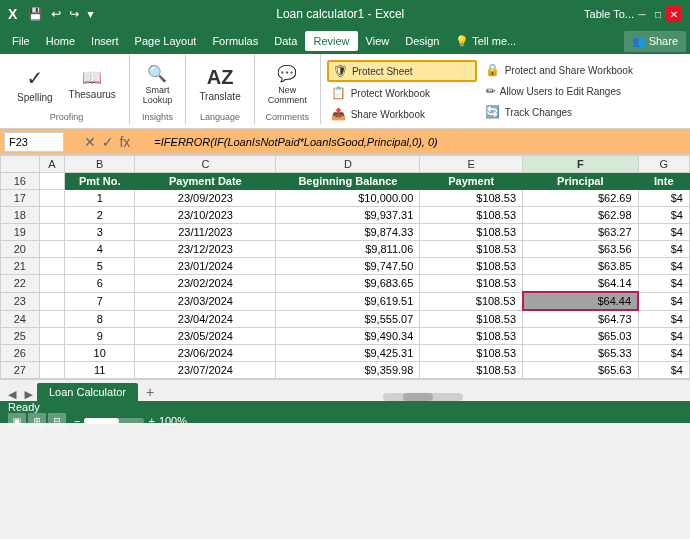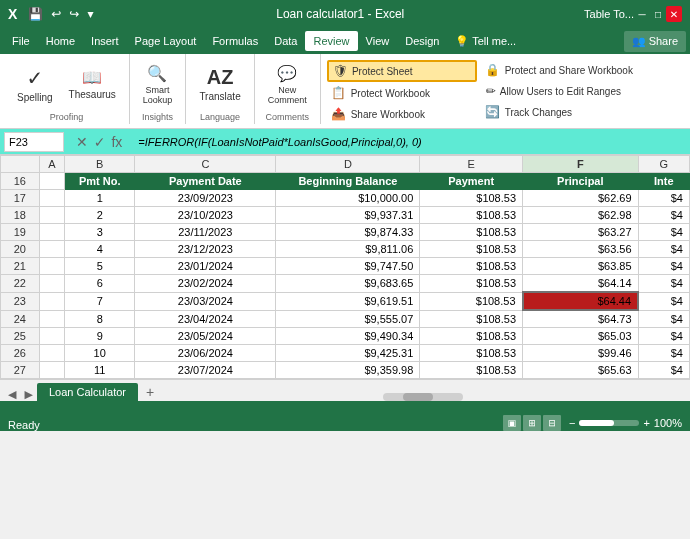--- a/index.html
+++ b/index.html
@@ -106,25 +106,25 @@
     .ribbon-btn.highlighted {
       background: #ffe8a0;
       border: 2px solid #e8a000;
     }
     .ribbon-btn-small-icon { font-size: 12px; }
 
     
     .formula-bar {
       display: flex;
       align-items: center;
-      background: #5eead4;
+      background: #fdba74;
       border-bottom: 1px solid #d0d0d0;
       height: 26px;
       padding: 0 4px;
-      gap: 12px;
+      gap: 20px;
     }
     .cell-ref-box {
       width: 60px;
       border: 1px solid #d0d0d0;
       padding: 2px 4px;
       font-size: 11px;
       height: 20px;
     }
     .formula-dividers { display: flex; gap: 6px; color: #666; font-size: 14px; }
 
@@ -165,35 +165,36 @@
     .cell-header-green {
       background: #1e6e42;
       color: white;
       font-weight: bold;
       text-align: center;
       border: 1px solid #1e6e42;
     }
     .cell-right { text-align: right; }
     .cell-center { text-align: center; }
     .cell-selected {
-      border: 2px solid #737373;
-      background: #b91c1c;
+      border: 2px solid #be185d;
+      background: #a3a3a3;
       margin-left: 41px;
     }
 
     
     .status-bar {
       background: #217346;
       color: white;
-      height: 30px;
-      display: flex;
-      align-items: flex-end;
+      height: 22px;
+      display: flex;
+      align-items: flex-start;
       padding: 0 8px;
       justify-content: space-between;
       font-size: 11px;
+      flex-direction: column;
     }
     .status-right { display: flex; align-items: center; gap: 8px; }
     .view-btns { display: flex; gap: 2px; }
     .view-btn { width: 18px; height: 16px; background: rgba(255,255,255,0.3); display: flex; align-items: center; justify-content: center; font-size: 9px; cursor: pointer; border-radius: 1px; }
     .zoom-bar { display: flex; align-items: center; gap: 4px; }
 
     
     .sheet-tabs {
       background: #f0f0f0;
       border-top: 1px solid #d0d0d0;
@@ -498,21 +499,21 @@
           <td class="cell cell-right">$65.03</td>
           <td class="cell cell-right">$4</td>
         </tr>
         <tr>
           <td class="row-header">26</td>
           <td class="cell"></td>
           <td class="cell cell-center">10</td>
           <td class="cell cell-center">23/06/2024</td>
           <td class="cell cell-right">$9,425.31</td>
           <td class="cell cell-right">$108.53</td>
-          <td class="cell cell-right">$99.46</td>
+          <td class="cell cell-right">$65.33</td>
           <td class="cell cell-right">$4</td>
         </tr>
         <tr>
           <td class="row-header">27</td>
           <td class="cell"></td>
           <td class="cell cell-center">11</td>
           <td class="cell cell-center">23/07/2024</td>
           <td class="cell cell-right">$9,359.98</td>
           <td class="cell cell-right">$108.53</td>
           <td class="cell cell-right">$65.63</td>

